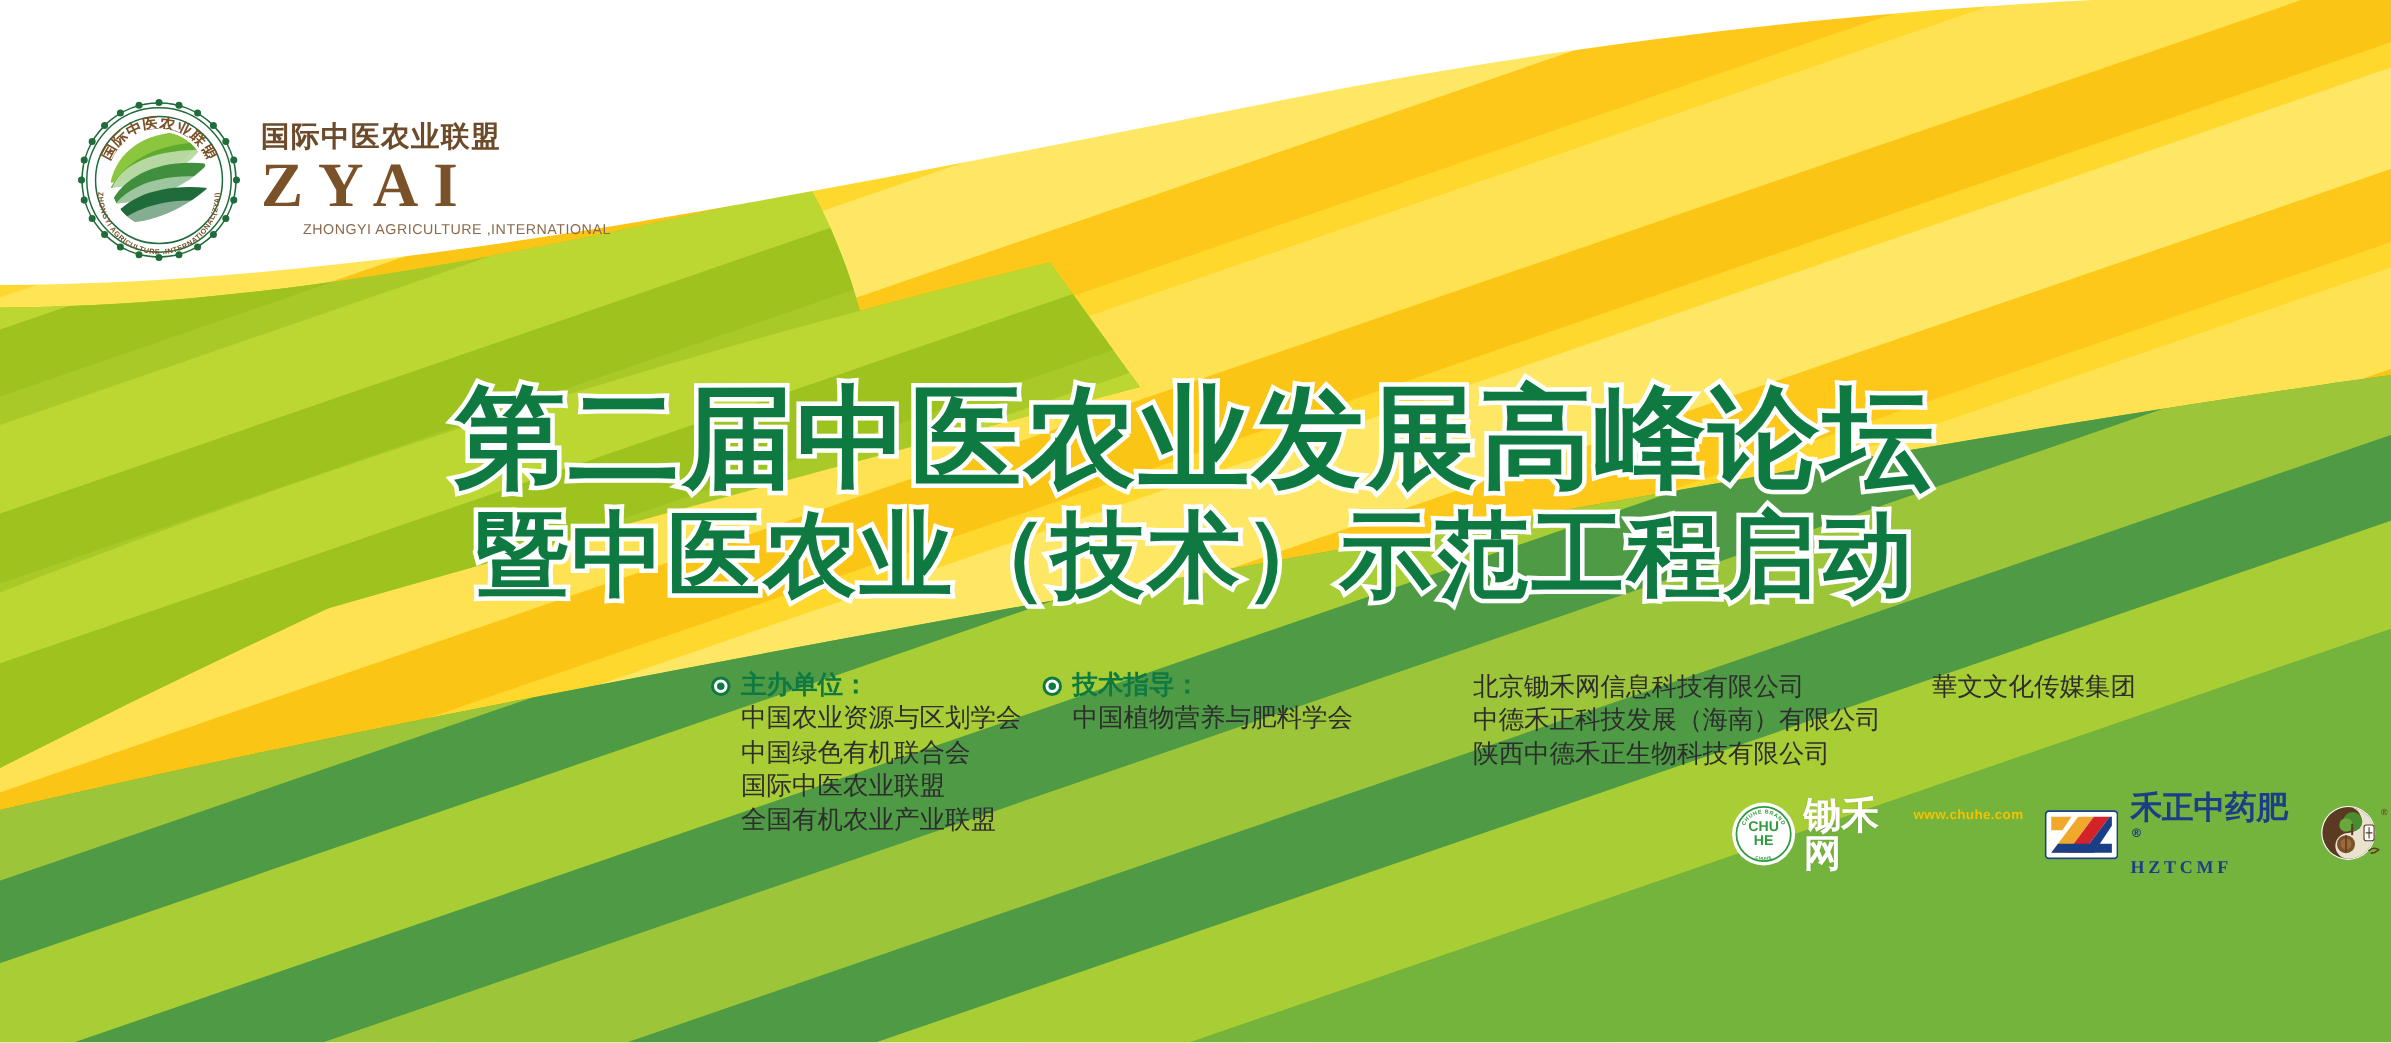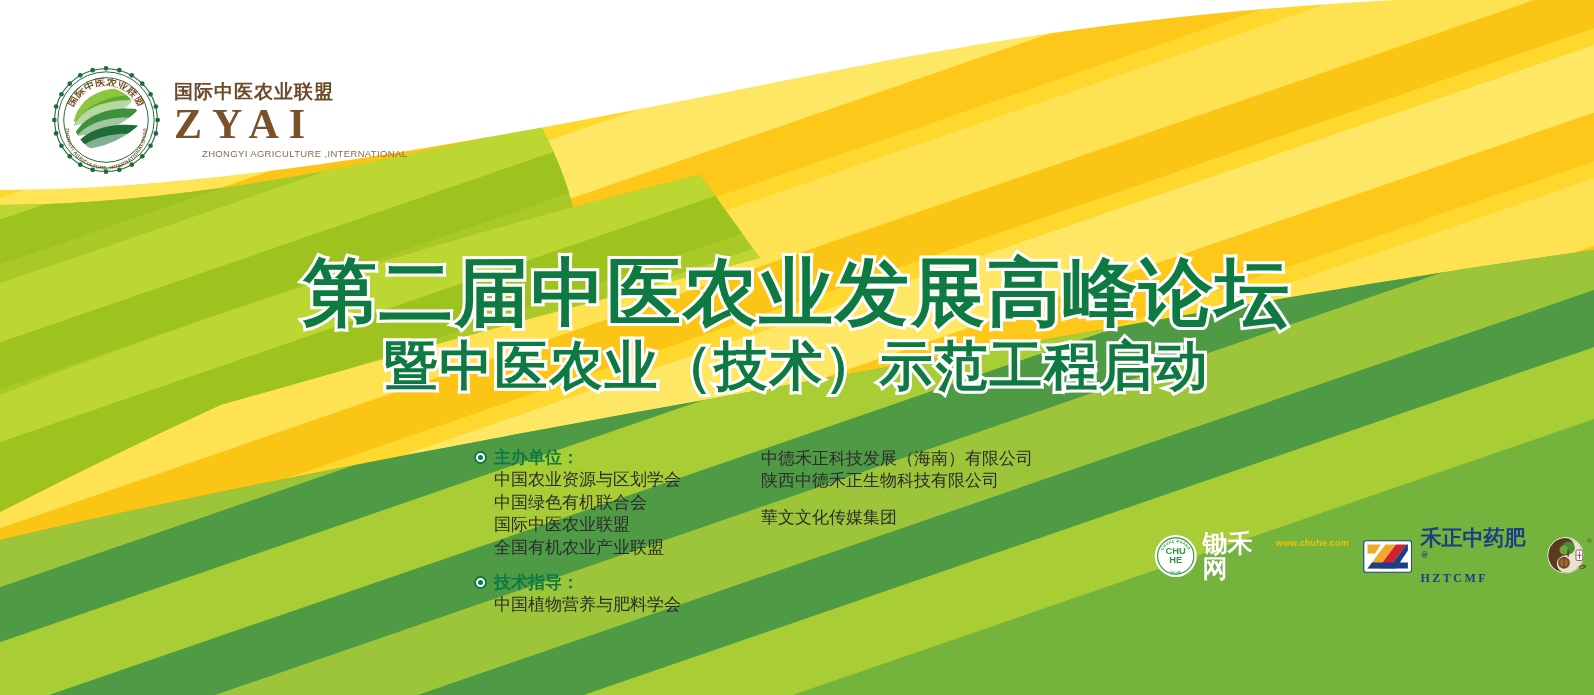--- a/index.html
+++ b/index.html
@@ -52,30 +52,30 @@
     color:#0e7a42;
     -webkit-text-stroke:6px #ffffff;
     paint-order:stroke fill;
     margin-top:20px;
   }
   .title-l1{
     font-size:74px; line-height:1.0; letter-spacing:2px;
     white-space:nowrap;
   }
   .title-l2{
-    font-size:53px; line-height:1.0; letter-spacing:2px;
+    font-size:62px; line-height:1.0; letter-spacing:2px;
     margin-top:10px; white-space:nowrap;
   }
 
   
   .credits{
     position:absolute; left:474px; top:447px; z-index:25;
     display:flex; gap:46px; align-items:flex-start;
   }
-  .credit-col{ display:flex; flex-direction:column; gap:14px; }
+  .credit-col{ display:flex; flex-direction:row; gap:14px; }
   .credit-col.col-right{ margin-left:14px; }
   .credit-group{ }
   .credit-head{
     display:flex; align-items:center; gap:7px;
     font-size:17px; font-weight:bold; color:#0e7a42;
     font-family:"DejaVu Sans","Liberation Sans",sans-serif;
     line-height:1.25;
     white-space:nowrap;
   }
   .bullet{
@@ -378,20 +378,21 @@
           <div class="credit-line">中国植物营养与肥料学会</div>
         </div>
       </div>
 
     </div>
 
     <div class="credit-col col-right">
 
       <div class="credit-group">
         <div class="credit-lines">
+          <div class="credit-line">北京锄禾网信息科技有限公司</div>
           <div class="credit-line">中德禾正科技发展（海南）有限公司</div>
           <div class="credit-line">陕西中德禾正生物科技有限公司</div>
         </div>
       </div>
 
       <div class="credit-group">
         <div class="credit-lines">
           <div class="credit-line">華文文化传媒集团</div>
         </div>
       </div>

